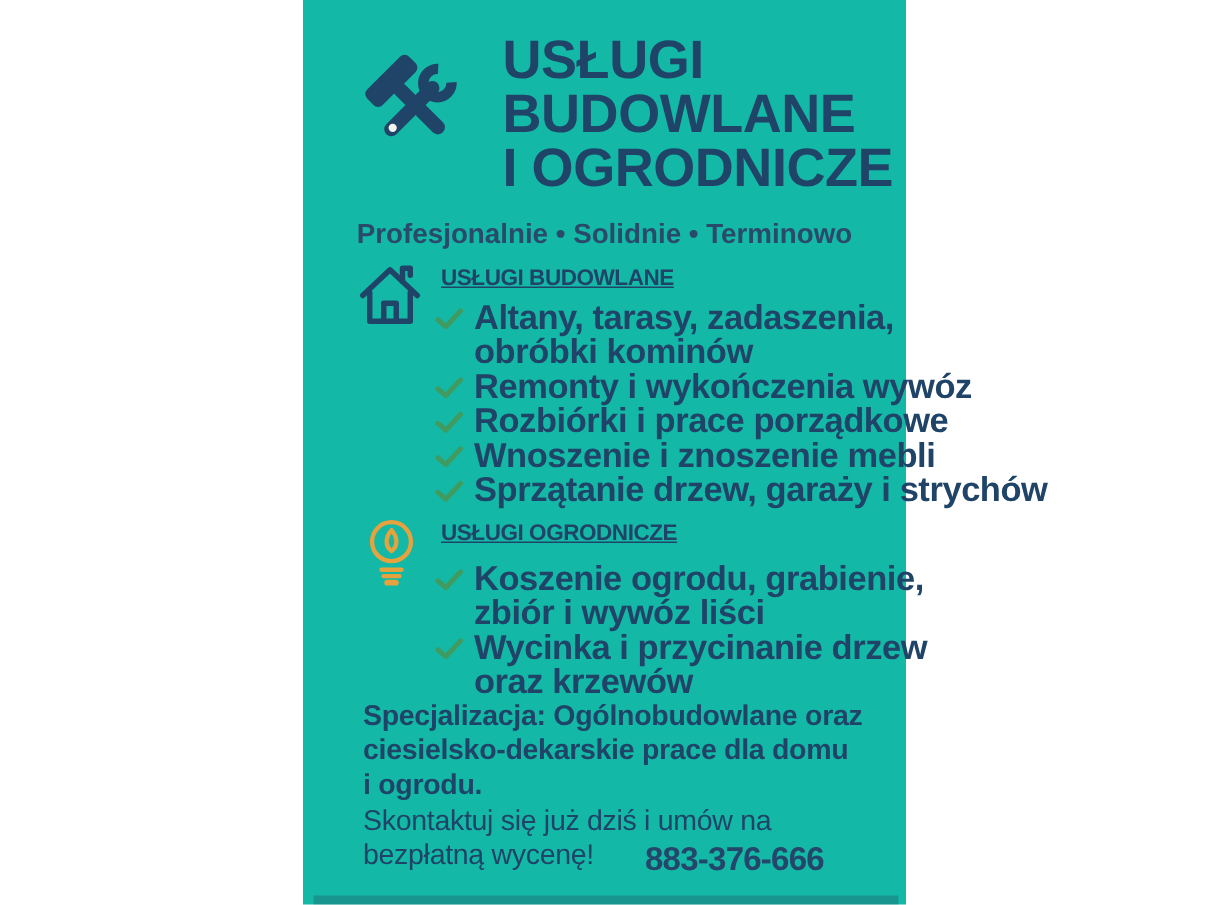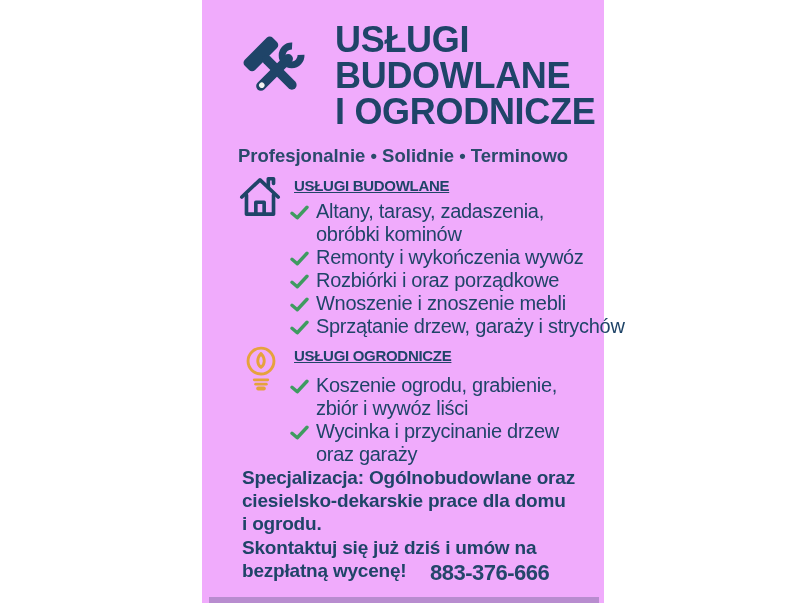--- a/index.html
+++ b/index.html
@@ -4,21 +4,21 @@
 <style>
   html,body{margin:0;padding:0;}
   body{
     width:805px;height:603px;position:relative;overflow:hidden;
     background:#ffffff;
     font-family:"Liberation Sans","DejaVu Sans",sans-serif;
     color:#1f4468;
   }
   .flyer{
     position:absolute;left:202px;top:0;width:402px;height:603px;
-    background:#f0abfc;
+    background:#14b8a6;
   }
   
   .hw-icon{position:absolute;left:26px;top:27px;width:98px;height:86px;}
   .title{
     position:absolute;left:133px;top:22px;width:269px;
     font-size:36px;line-height:36px;font-weight:bold;letter-spacing:-0.3px;
     color:#1f4468;white-space:nowrap;
   }
   .tagline{
     position:absolute;left:0;top:132px;width:100%;text-align:center;
@@ -36,32 +36,32 @@
   .sec-heading.s1{top:172px;}
   .sec-heading.s2{top:342px;}
   .service-list{
     position:absolute;left:88px;margin:0;padding:0;list-style:none;width:310px;
   }
   .service-list.l1{top:200px;}
   .service-list.l2{top:374px;}
   .service-list li{display:flex;align-items:flex-start;}
   .check-icon{flex:0 0 auto;width:19px;height:15px;margin:5px 7px 0 0;}
   .item-text{
-    font-size:20px;line-height:23px;font-weight:normal;letter-spacing:-0.3px;
+    font-size:23px;line-height:23px;font-weight:bold;letter-spacing:-0.3px;
     color:#1f4468;white-space:pre;
   }
   
   .spec-text{
     position:absolute;left:40px;top:466px;
     font-size:19px;line-height:23px;font-weight:bold;letter-spacing:-0.2px;
     color:#1f4468;white-space:pre;
   }
   .contact-text{
     position:absolute;left:40px;top:536px;
-    font-size:19px;line-height:23px;font-weight:bold;letter-spacing:-0.2px;
+    font-size:19px;line-height:23px;font-weight:normal;letter-spacing:-0.2px;
     color:#1f4468;white-space:pre;
   }
   .phone{
     position:absolute;left:228px;top:558px;
     font-size:22px;line-height:30px;font-weight:bold;letter-spacing:-0.5px;
     color:#24466b;white-space:nowrap;
   }
   .tearoff{
     position:absolute;left:7px;bottom:0;width:390px;height:6px;
     background:rgba(41,62,90,0.28);
@@ -116,21 +116,21 @@
       <li>
       <svg class="check-icon" viewBox="0 0 24 20" aria-hidden="true">
         <path d="M2 11 L9 17 L22 3" fill="none" stroke="#3f9b60" stroke-width="4.5" stroke-linecap="round" stroke-linejoin="round"></path>
       </svg>
       <span class="item-text">Remonty i wykończenia wywóz</span>
     </li>
       <li>
       <svg class="check-icon" viewBox="0 0 24 20" aria-hidden="true">
         <path d="M2 11 L9 17 L22 3" fill="none" stroke="#3f9b60" stroke-width="4.5" stroke-linecap="round" stroke-linejoin="round"></path>
       </svg>
-      <span class="item-text">Rozbiórki i oraz porządkowe</span>
+      <span class="item-text">Rozbiórki i prace porządkowe</span>
     </li>
       <li>
       <svg class="check-icon" viewBox="0 0 24 20" aria-hidden="true">
         <path d="M2 11 L9 17 L22 3" fill="none" stroke="#3f9b60" stroke-width="4.5" stroke-linecap="round" stroke-linejoin="round"></path>
       </svg>
       <span class="item-text">Wnoszenie i znoszenie mebli</span>
     </li>
       <li>
       <svg class="check-icon" viewBox="0 0 24 20" aria-hidden="true">
         <path d="M2 11 L9 17 L22 3" fill="none" stroke="#3f9b60" stroke-width="4.5" stroke-linecap="round" stroke-linejoin="round"></path>
@@ -155,21 +155,21 @@
         <path d="M2 11 L9 17 L22 3" fill="none" stroke="#3f9b60" stroke-width="4.5" stroke-linecap="round" stroke-linejoin="round"></path>
       </svg>
       <span class="item-text">Koszenie ogrodu, grabienie,
 zbiór i wywóz liści</span>
     </li>
       <li>
       <svg class="check-icon" viewBox="0 0 24 20" aria-hidden="true">
         <path d="M2 11 L9 17 L22 3" fill="none" stroke="#3f9b60" stroke-width="4.5" stroke-linecap="round" stroke-linejoin="round"></path>
       </svg>
       <span class="item-text">Wycinka i przycinanie drzew
-oraz garaży</span>
+oraz krzewów</span>
     </li>
     </ul>
 
   <div class="spec-text">Specjalizacja: Ogólnobudowlane oraz
 ciesielsko-dekarskie prace dla domu
 i ogrodu.</div>
   <div class="contact-text">Skontaktuj się już dziś i umów na
 bezpłatną wycenę!</div>
   <div class="phone">883-376-666</div>
 

